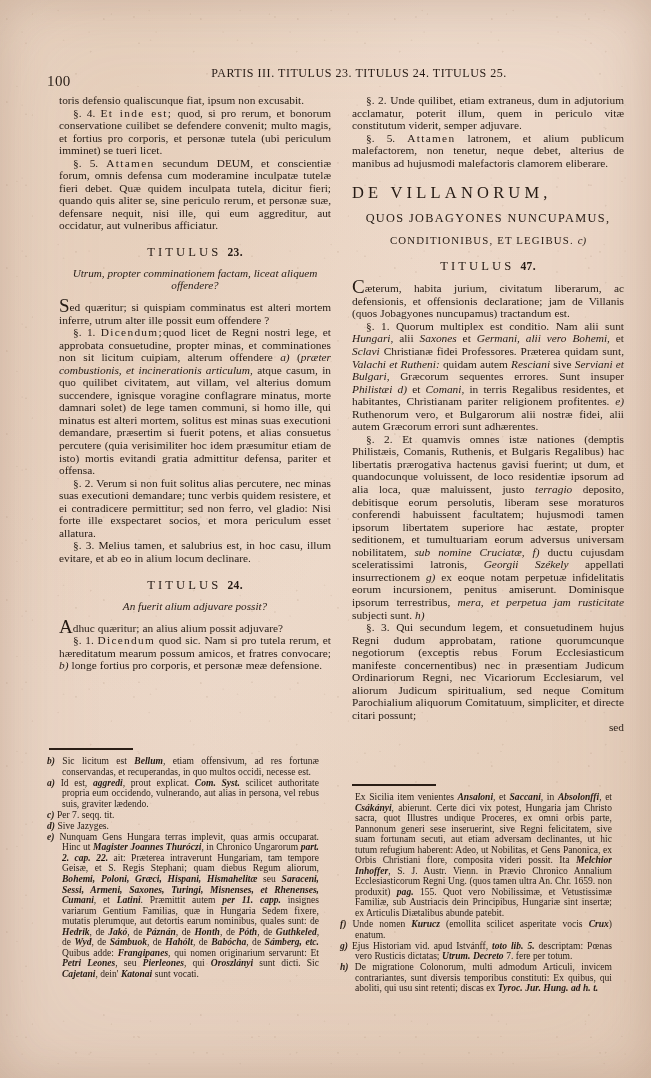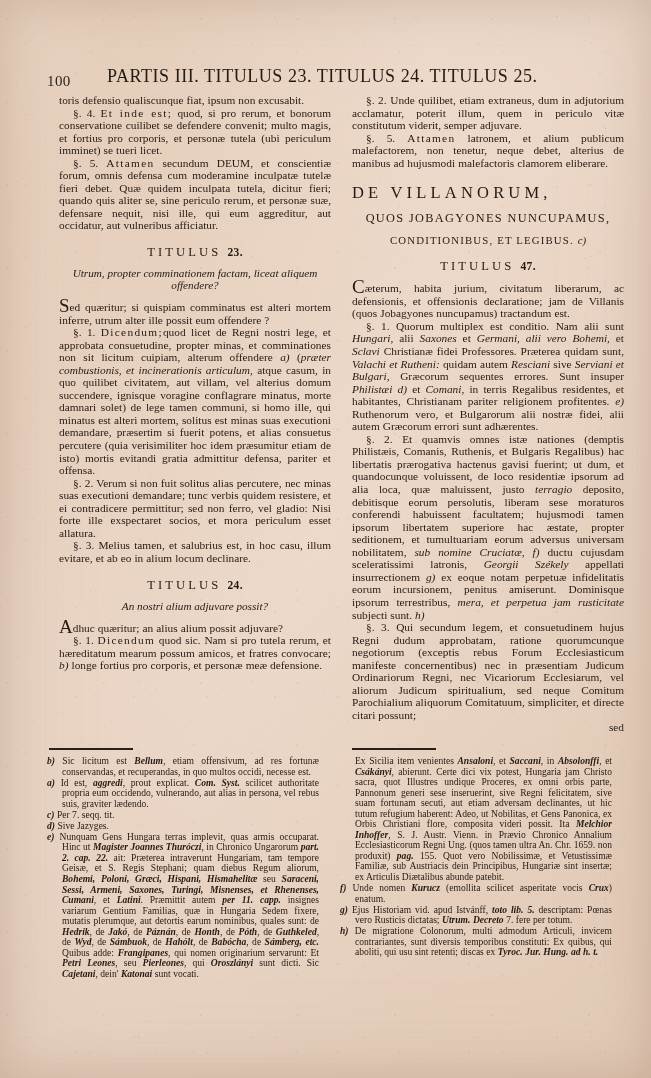--- a/index.html
+++ b/index.html
@@ -63,22 +63,22 @@
     position: absolute;
     left: 0;
     top: 7px;
     font-size: 15px;
     letter-spacing: 0.4px;
   }
   .running-title {
     position: absolute;
     left: 0; right: 0;
     top: 0;
-    text-align: left;
-    font-size: 18px;
+    text-align: center;
+    font-size: 12px;
     letter-spacing: 0.55px;
     padding-left: 60px;
     white-space: nowrap;
   }
 
   
   .body-cols {
     position: absolute;
     top: 94px;
     left: 59px;
@@ -161,21 +161,21 @@
     top: 748px;
     left: 47px;
     width: 565px;
   }
   .fcol {
     position: absolute;
     top: 0;
     width: 272px;
   }
   .fcol-left  { left: 0; }
-  .fcol-right { left: 293px; }
+  .fcol-right { left: 293px; margin-top: 36px; }
 
   .frule {
     width: 84px;
     height: 0;
     border-top: 2.1px solid #2a1e16;
     margin: 0 0 6px 2px;
   }
   .fcol-right .frule { margin-left: 12px; }
 
   p.fn {
@@ -220,21 +220,21 @@
       <p class="para"><span class="initial">S</span><span>ed quæritur; si quispiam comminatus est alteri mortem inferre, utrum alter ille possit eum offendere ?</span></p>
 
       <p class="para indent"><span>§. 1.</span> <span class="spaced">Dicendum;</span><span>quod licet de Regni nostri lege, et approbata consuetudine, propter minas, et comminationes non sit licitum cuipiam, alterum offendere </span><span class="it">a)</span><span> (</span><span class="it">præter combustionis, et incinerationis articulum</span><span>, atque casum, in quo quilibet civitatem, aut villam, vel alterius domum succendere, ignisque voragine conflagrare minatus, morte damnari solet) de lege tamen communi, si homo ille, qui minatus est alteri mortem, solitus est minas suas executioni demandare, præsertim si fuerit potens, et alias consuetus percutere (quia verisimiliter hoc idem præsumitur etiam de isto) mortis evitandi gratia admittitur defensa, pariter et offensa.</span></p>
 
       <p class="para indent"><span>§. 2.</span> <span>Verum si non fuit solitus alias percutere, nec minas suas executioni demandare; tunc verbis quidem resistere, et ei contradicere permittitur; sed non ferro, vel gladio: Nisi forte ille exspectaret socios, et mora periculum esset allatura.</span></p>
 
       <p class="para indent"><span>§. 3.</span> <span>Melius tamen, et salubrius est, in hoc casu, illum evitare, et ab eo in alium locum declinare.</span></p>
 
       <div class="titulus"><span>TITULUS</span> <span class="num">24.</span></div>
 
-      <div class="quaestio">An nostri alium adjuvare possit?</div>
+      <div class="quaestio">An fuerit alium adjuvare possit?</div>
 
       <p class="para"><span class="initial">A</span><span>dhuc quæritur; an alius alium possit adjuvare?</span></p>
 
       <p class="para indent"><span>§. 1.</span> <span class="spaced">Dicendum</span> <span>quod sic. Nam si pro tutela rerum, et hæreditatum mearum possum amicos, et fratres convocare; </span><span class="it">b)</span><span> longe fortius pro corporis, et personæ meæ defensione.</span></p>
     </div>
 
     <div class="col col-right">
 
       <p class="para indent"><span>§. 2.</span> <span>Unde quilibet, etiam extraneus, dum in adjutorium acclamatur, poterit illum, quem in periculo vitæ constitutum viderit, semper adjuvare.</span></p>
 

